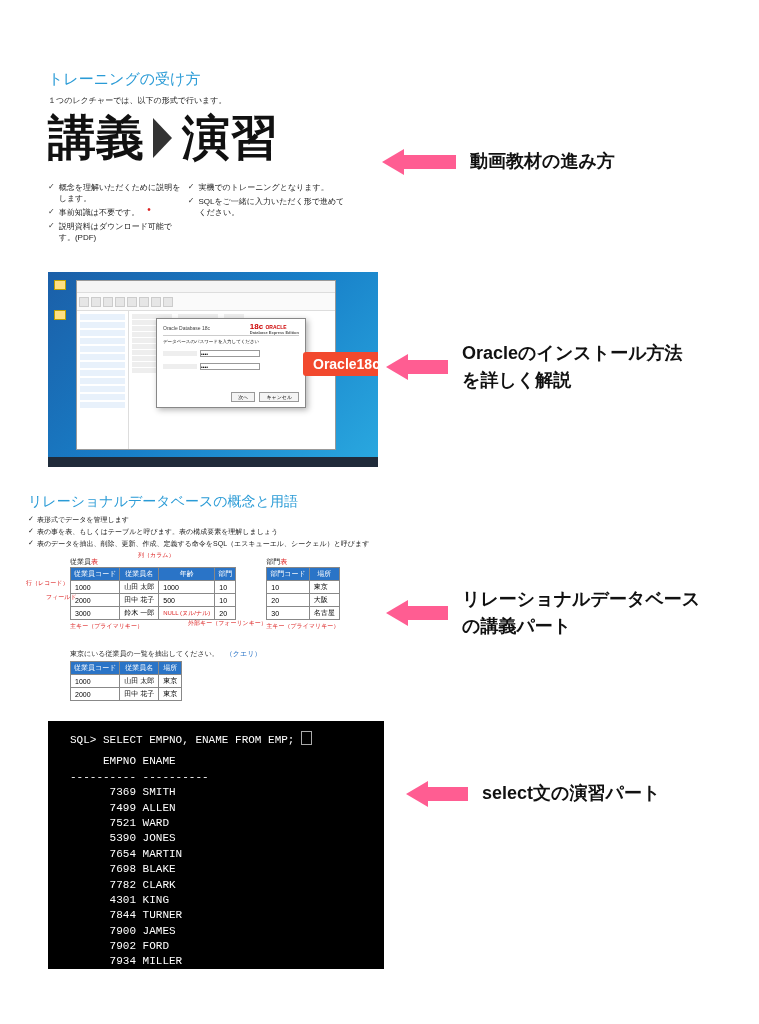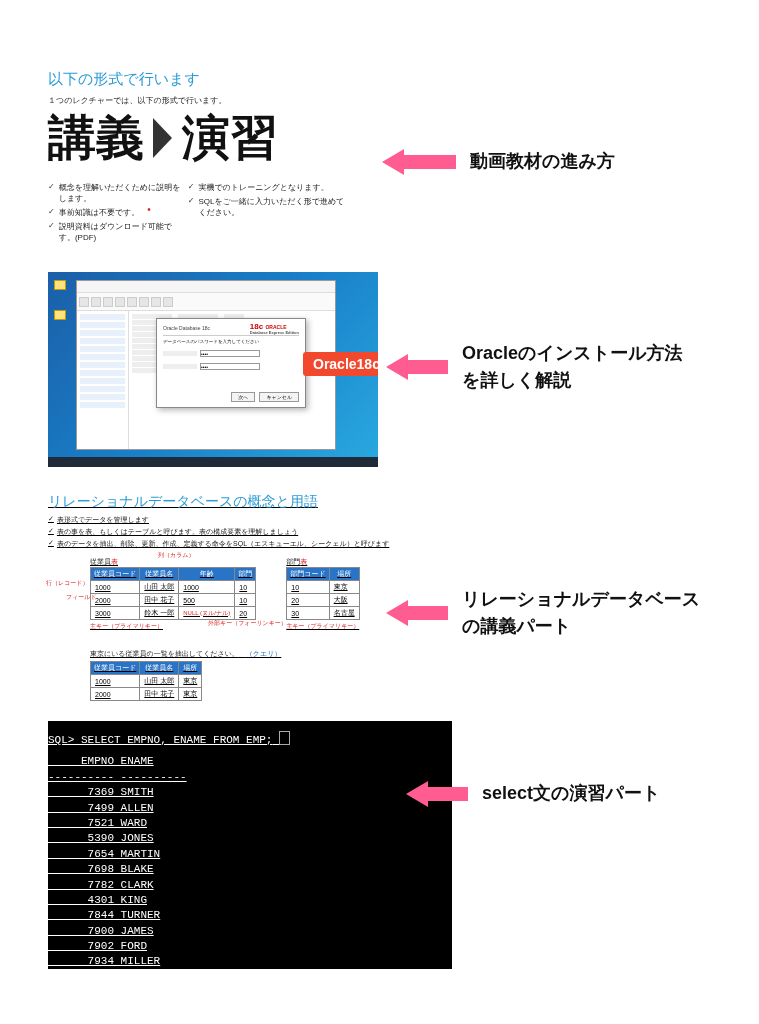--- a/index.html
+++ b/index.html
@@ -47,39 +47,39 @@
   .sec2 .dialog .dbtn{ position:absolute;bottom:5px;right:6px;display:flex;gap:4px;}
   .sec2 .dialog .dbtn span{ border:1px solid #999;padding:1px 6px;font-size:5px;background:#f4f4f4;}
   .sec2 .badge { position:absolute; top:80px; left:255px; background:#f2492e; color:#fff; font-size:14px; font-weight:600; padding:4px 10px; border-radius:3px;}
   .sec2 .winbar { position:absolute; bottom:0; left:0; right:0; height:10px; background:#202b3a;}
   .sec2 .deskicon { position:absolute; width:12px; height:14px; }
   .sec2 .deskicon .ic{ width:12px;height:10px;background:#ffe082;border:1px solid #c0a000;}
   .sec2 .deskicon:nth-of-type(2){top:8px;left:6px;}
   .sec2 .deskicon:nth-of-type(3){top:38px;left:6px;}
 
   
-  .sec3 { margin: 26px 0 0 48px; width: 350px; font-size:8px;text-decoration:underline; }
+  .sec3 { margin: 26px 0 0 28px; width: 350px; font-size:8px; }
   .sec3-title { color:#2a9bd6; font-size:14px; font-weight:500; }
   .sec3-bul { list-style:none; margin-top:4px;}
   .sec3-bul li{ font-size:7px;color:#222;margin-bottom:2px;display:flex;}
   .sec3-bul li::before{content:"✓";margin-right:3px;}
   .sec3-tbls { position:relative; margin-top:8px;}
   table.mini { border-collapse:collapse; font-size:7px; }
   table.mini th{ background:#2a74c7;color:#fff;padding:1px 3px;font-weight:500;border:1px solid #888;}
   table.mini td{ border:1px solid #888;padding:1px 4px;}
   .tbl-label{font-size:7px;color:#222;}
   .tbl-label .r{color:#d22;}
   .null{color:#d22;font-size:6px;}
   .anno{position:absolute;font-size:6px;color:#d22;}
   .key-label{font-size:6px;color:#d22;margin-top:2px;}
   .sec3-q{font-size:7px;color:#222;margin-top:8px;}
   .sec3-q .b{color:#2a74c7;}
 
   
-  .sec4 { margin: 20px 0 0 48px; width: 404px; height: 248px; background:#000; color:#fff; font-family:"Courier New",monospace; font-size:11px; padding:8px 0; position:relative; line-height:1.4;text-decoration:underline;}
+  .sec4 { margin: 20px 0 0 48px; width: 336px; height: 248px; background:#000; color:#fff; font-family:"Courier New",monospace; font-size:11px; padding:8px 22px; position:relative; line-height:1.4;}
   .sec4 .cursor{ display:inline-block; width:11px;height:14px;border:1px solid #aaa;position:relative;top:2px;}
   .sec4 pre{font-family:inherit;white-space:pre;}
 
   
   .arrow-wrap{ position:absolute; display:flex; align-items:center; }
   .pink-arrow{ display:flex; align-items:center;}
   .pink-arrow .line{ height:14px; background:#ff5d92;}
   .pink-arrow .head{ width:0;height:0;border-top:13px solid transparent;border-bottom:13px solid transparent;border-right:22px solid #ff5d92;}
   .arrow-label{ margin-left:14px; font-size:18px; font-weight:700; color:#111; line-height:1.5;}
 
@@ -91,21 +91,21 @@
   .aw3 .line{ width:40px;}
   .aw4{ top:780px; left:406px;}
   .aw4 .line{ width:40px;}
 
   .tbls-flex{display:flex;gap:30px;align-items:flex-start;}
 </style>
 </head>
 <body>
 
 <div class="section sec1">
-  <div class="sec1-title">以下の形式で行います</div>
+  <div class="sec1-title">トレーニングの受け方</div>
   <div class="sec1-sub">１つのレクチャーでは、以下の形式で行います。</div>
   <div class="sec1-big">
     <div class="sec1-big-text">講義</div>
     <svg class="sec1-arrow-big" width="26" height="44" viewBox="0 0 26 44">
         <polygon points="3,2 22,22 3,42" fill="#333"></polygon>
       </svg>
     <div class="sec1-big-text">演習</div>
   </div>
   <div class="sec1-bullets">
     <ul>

